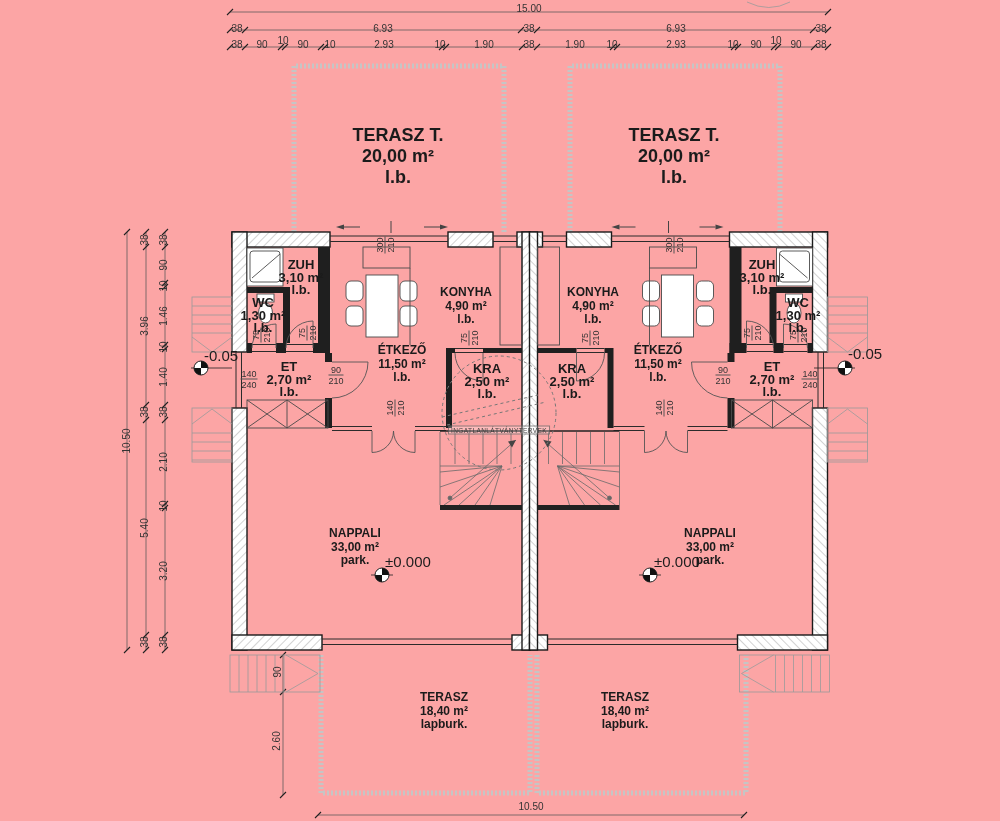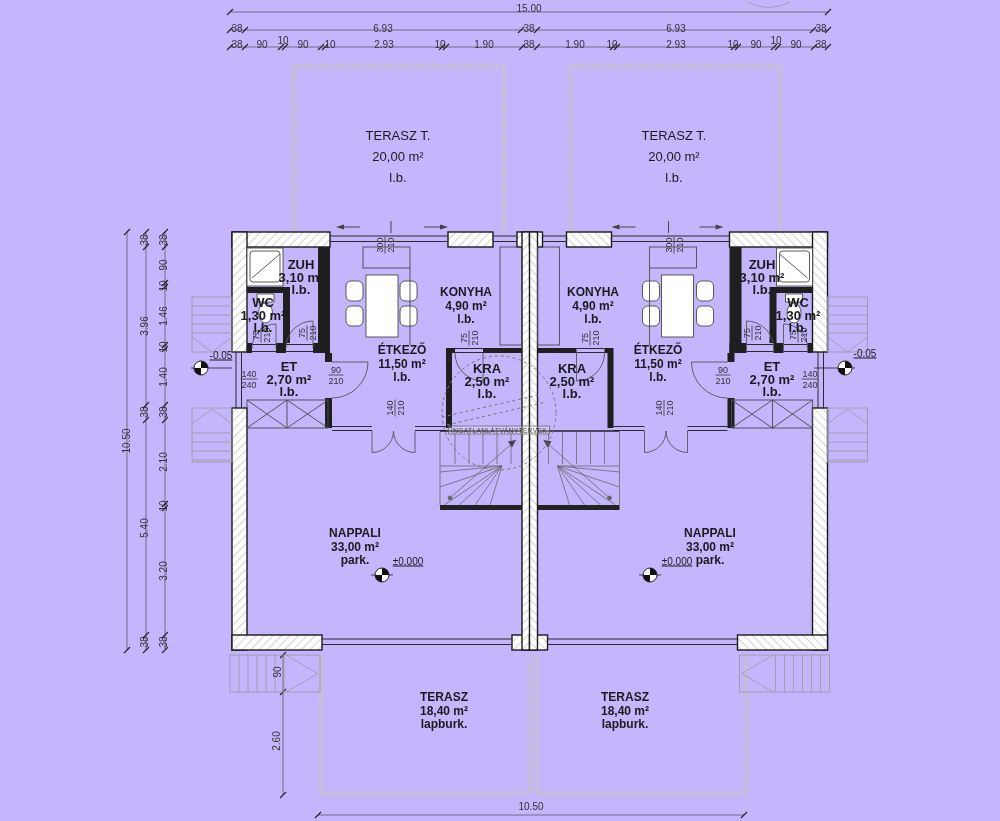--- a/index.html
+++ b/index.html
@@ -1,25 +1,25 @@
 <!DOCTYPE html>
 <html><head>
 <meta charset="utf-8">
 <style>
   html,body{margin:0;padding:0;background:#fff;}
-  #plan{position:relative;width:1000px;height:821px;background:#c4b5fd;overflow:hidden;
+  #plan{position:relative;width:1000px;height:821px;background:#fca5a5;overflow:hidden;
         font-family:"Liberation Sans",sans-serif;}
   #plan svg{position:absolute;left:0;top:0;}
   #labels{position:absolute;left:0;top:0;width:1000px;height:821px;}
   .lbl{position:absolute;transform:translate(-50%,-50%);text-align:center;white-space:nowrap;color:#222;}
   .rot{transform:translate(-50%,-50%) rotate(-90deg);}
   .dim{font-size:10px;color:#333;}
-  .lvl{font-size:10px;color:#1d1d1d;text-decoration:underline;}
+  .lvl{font-size:15px;color:#1d1d1d;}
   .room{font-size:12px;font-weight:bold;line-height:13.5px;color:#1b1b1b;}
-  .roomlg{font-size:13px;font-weight:normal;line-height:21px;color:#1b1b1b;}
+  .roomlg{font-size:18px;font-weight:bold;line-height:21px;color:#1b1b1b;}
   .roomsm{font-size:13px;font-weight:bold;line-height:12.5px;color:#1b1b1b;}
   .frac{font-size:9px;line-height:10px;color:#333;}
   .frac div:first-child{border-bottom:1px solid #555;padding:0 1px;}
   .wm{position:absolute;transform:translate(-50%,-50%);font-family:"DejaVu Serif",serif;
       font-size:29px;font-weight:bold;letter-spacing:5px;color:rgba(75,75,75,.85);}
   .wmsub{position:absolute;transform:translate(-50%,-50%);font-size:6.5px;letter-spacing:.4px;
       color:rgba(55,55,55,.95);border:1px solid rgba(70,70,70,.6);padding:0 2px;background:rgba(255,255,255,.25);}
   
   .w{fill:url(#hat);stroke:#1a1a1a;stroke-width:1.4;}
   .iw{fill:#1f1f1f;stroke:none;}

